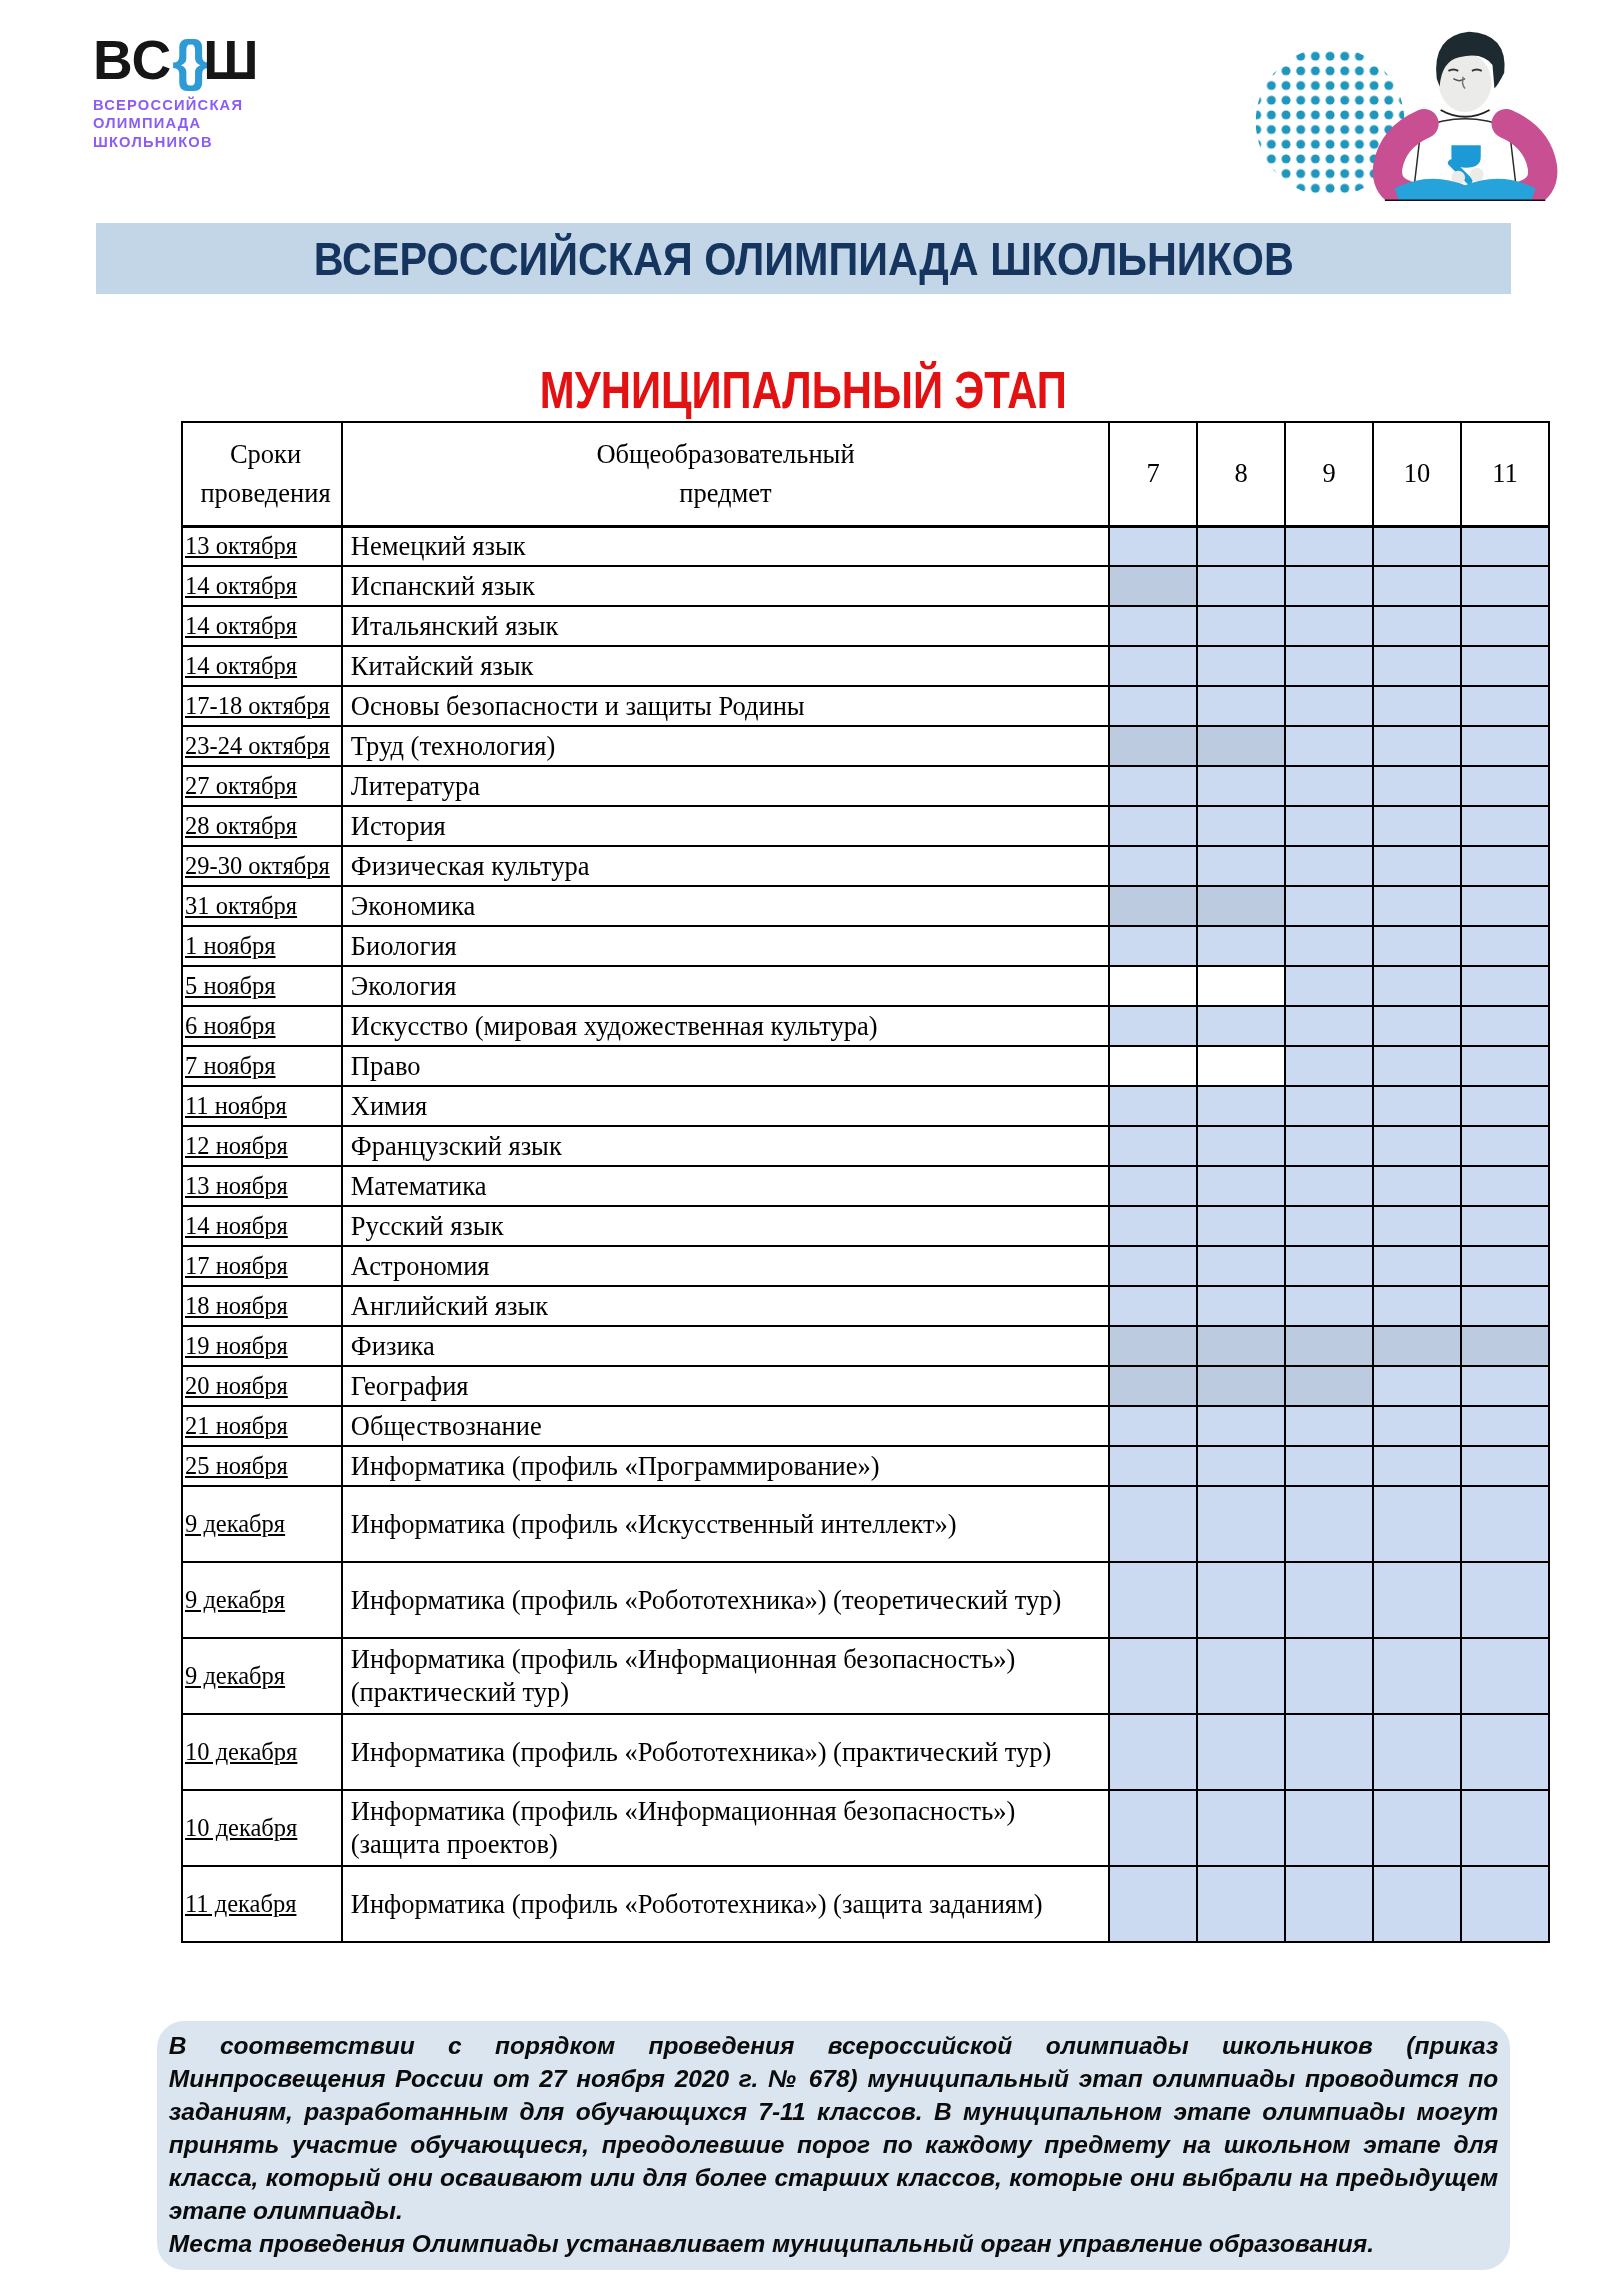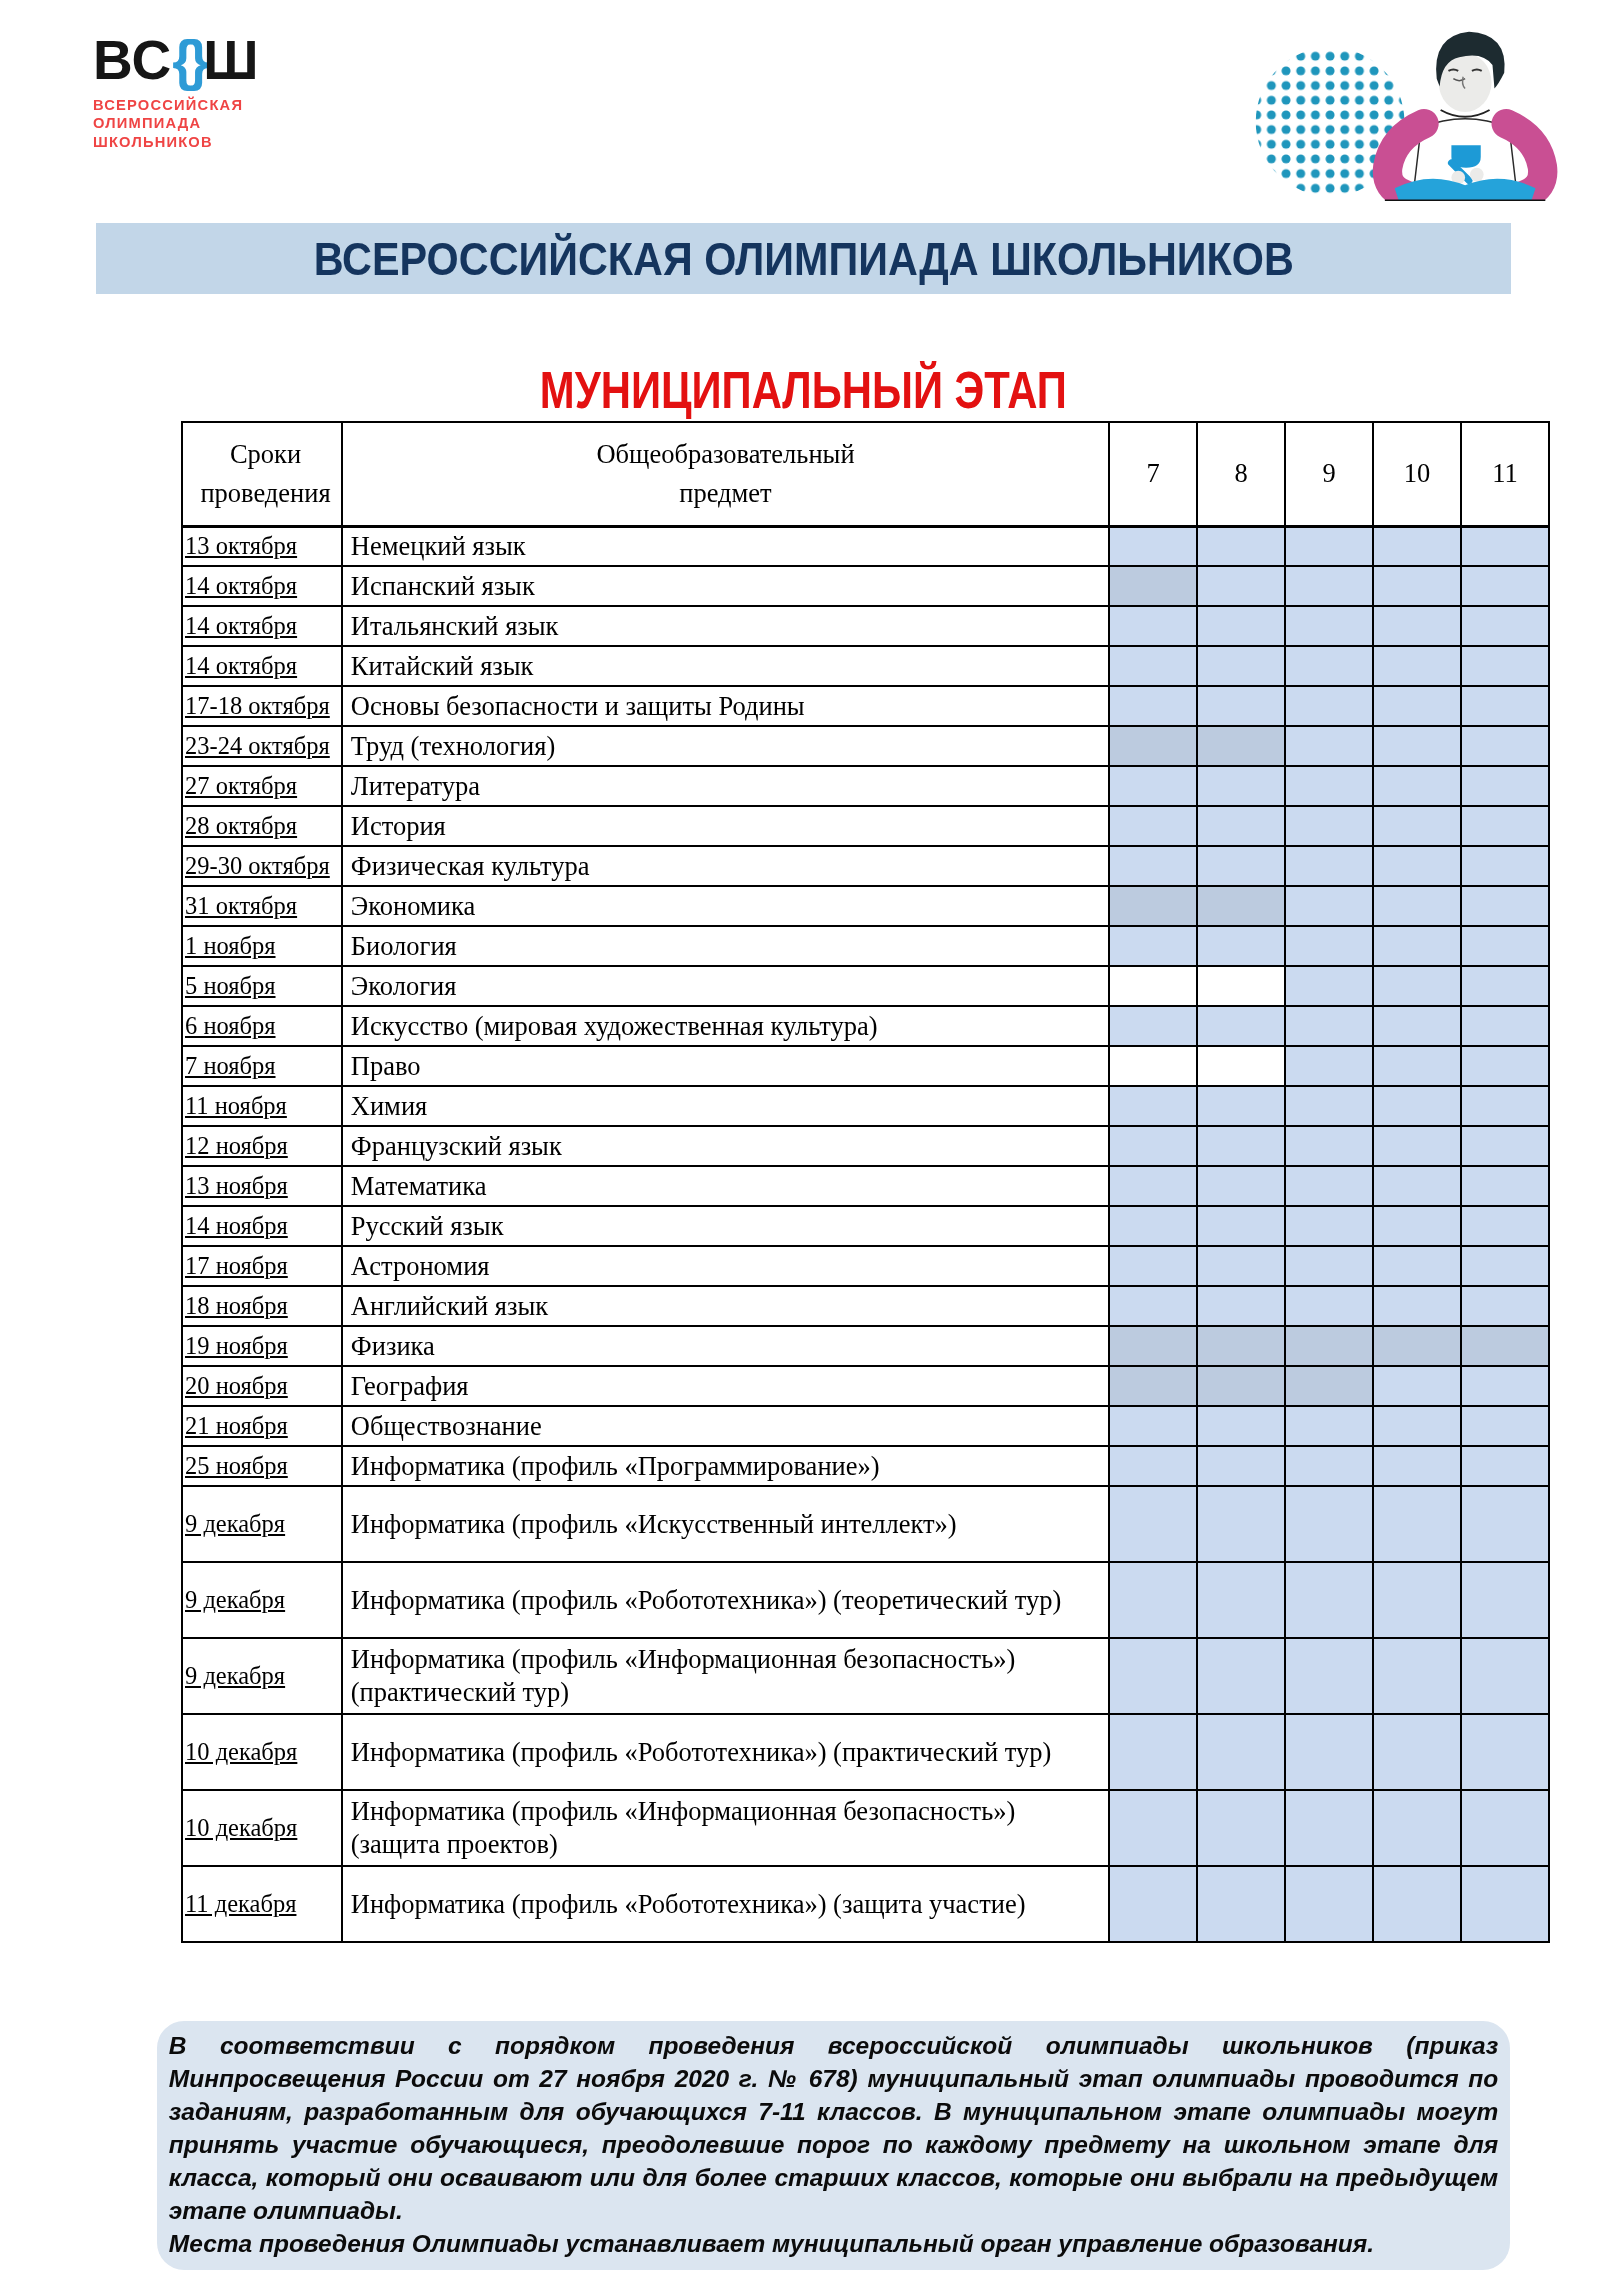--- a/index.html
+++ b/index.html
@@ -10,21 +10,21 @@
   *{box-sizing:border-box;}
   html,body{margin:0;padding:0;}
   body{
     width:1622px;height:2293px;position:relative;background:#fff;
     font-family:"Liberation Sans",sans-serif;color:#000;overflow:hidden;
   }
   
   .logo{position:absolute;left:93px;top:33px;width:314px;}
   .logo-mark{font-weight:900;font-size:55px;line-height:55px;letter-spacing:1px;color:#161616;}
   .logo-braces{color:var(--logo-blue);letter-spacing:-5.9px;font-weight:900;}
-  .logo-sub{margin-top:7.8px;font-size:14.7px;font-weight:800;letter-spacing:1.2px;line-height:18.6px;color:#ef4444;}
+  .logo-sub{margin-top:7.8px;font-size:14.7px;font-weight:800;letter-spacing:1.2px;line-height:18.6px;color:#8b5cf6;}
   
   .illu{position:absolute;left:1220px;top:19.6px;width:363px;height:181px;}
   
   .banner{
     position:absolute;left:96px;top:223px;width:1415px;height:71px;
     background:var(--banner-bg);display:flex;align-items:center;justify-content:center;
   }
   .banner-text{
     font-size:47px;font-weight:bold;color:var(--navy);white-space:nowrap;
     transform:scaleX(0.88);letter-spacing:0px;
@@ -377,21 +377,21 @@
         <td class="td-date">10 декабря</td>
         <td class="td-subject">Информатика (профиль «Информационная безопасность») (защита проектов)</td>
         <td class="td-grade c-light"></td>
         <td class="td-grade c-light"></td>
         <td class="td-grade c-light"></td>
         <td class="td-grade c-light"></td>
         <td class="td-grade c-light"></td>
       </tr>
       <tr class="tall">
         <td class="td-date">11 декабря</td>
-        <td class="td-subject">Информатика (профиль «Робототехника») (защита участие)</td>
+        <td class="td-subject">Информатика (профиль «Робототехника») (защита заданиям)</td>
         <td class="td-grade c-light"></td>
         <td class="td-grade c-light"></td>
         <td class="td-grade c-light"></td>
         <td class="td-grade c-light"></td>
         <td class="td-grade c-light"></td>
       </tr>
     </tbody>
 </table>
 
 <div class="footnote">

